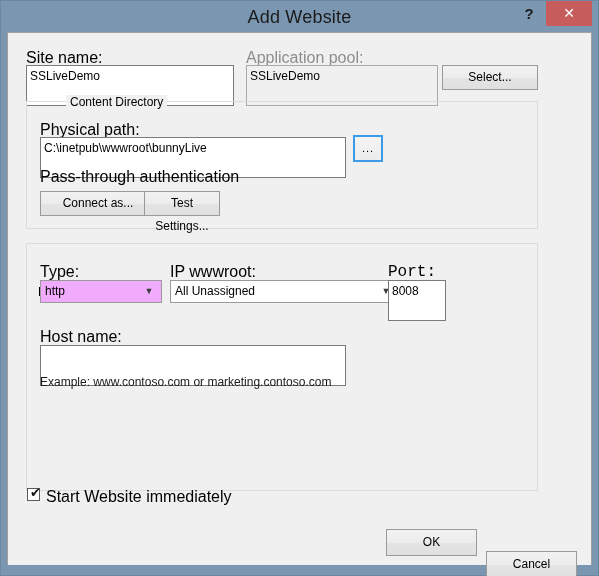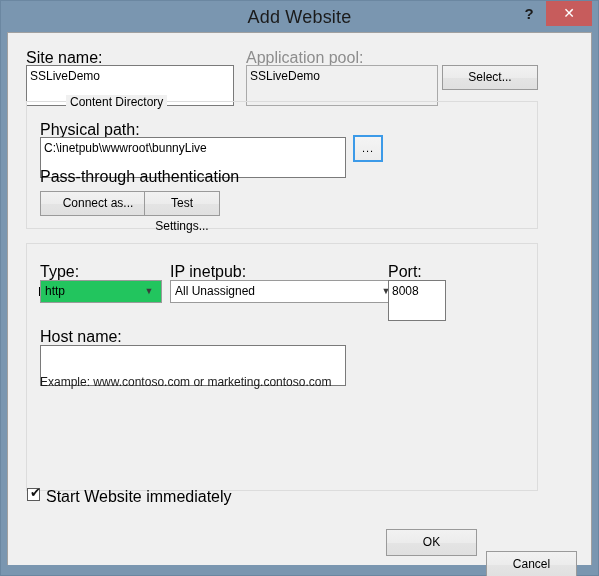--- a/index.html
+++ b/index.html
@@ -141,21 +141,21 @@
   
   .combo {
     position: absolute;
     box-sizing: border-box;
     border: 1px solid #9a9a9a;
     background: #ffffff;
     height: 23px;
     font-size: 12px;
     color: #000000;
   }
-  .combo.grey { background: #22c55e; border-color: #9a9a9a; }
+  .combo.grey { background: #f0abfc; border-color: #9a9a9a; }
   .combo .combo-value {
     position: absolute;
     left: 4px; top: 0;
     line-height: 21px;
     white-space: nowrap;
   }
   .combo .arrow {
     position: absolute;
     right: 6px; top: 0px;
     width: 12px; height: 21px;
@@ -220,27 +220,27 @@
 
     <div class="group" style="left:18px; top:210px; width:512px; height:248px;"></div>
     <div class="group-title" style="left:26px; top:204px;margin-top:48px;">Binding</div>
 
     <div class="lbl" style="left:32px; top:230px;">Type:</div>
     <div class="combo grey" style="left:32px; top:247px; width:122px;">
       <span class="combo-value">http</span>
       <span class="arrow">▼</span>
     </div>
 
-    <div class="lbl" style="left:162px; top:230px;">IP inetpub:</div>
+    <div class="lbl" style="left:162px; top:230px;">IP wwwroot:</div>
     <div class="combo" style="left:162px; top:247px; width:229px;">
       <span class="combo-value">All Unassigned</span>
       <span class="arrow">▼</span>
     </div>
 
-    <div class="lbl" style="left:380px; top:230px;">Port:</div>
+    <div class="lbl" style="left:380px; top:230px;font-family:Liberation Mono, monospace;">Port:</div>
     <div class="textbox" style="left:380px; top:247px; width:58px;">8008</div>
 
     <div class="lbl" style="left:32px; top:295px;">Host name:</div>
     <div class="textbox" style="left:32px; top:312px; width:306px;"></div>
 
     <div class="lbl hint" style="left:32px; top:342px;">Example: www.contoso.com or marketing.contoso.com</div>
 
     <div id="chk-box" style="left:19px; top:455px;">
       <span id="chk-mark">✔</span>
     </div>

